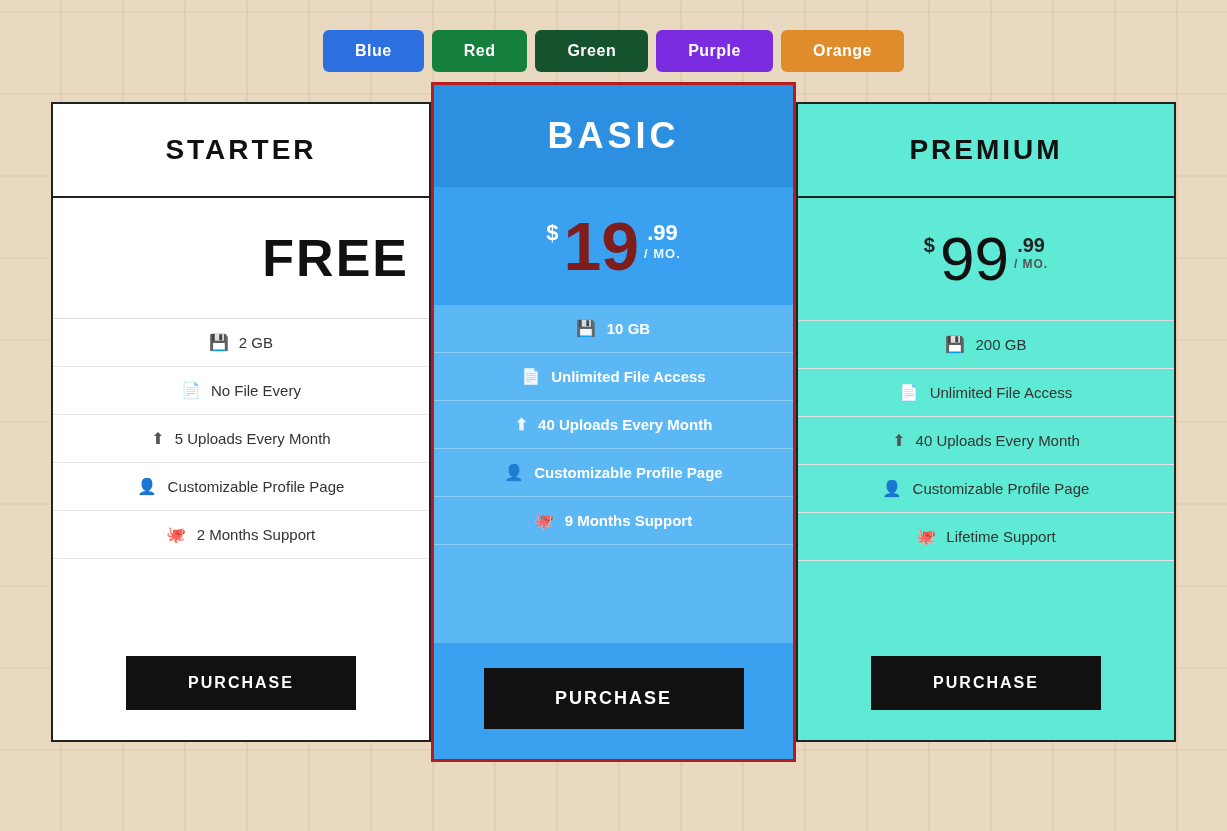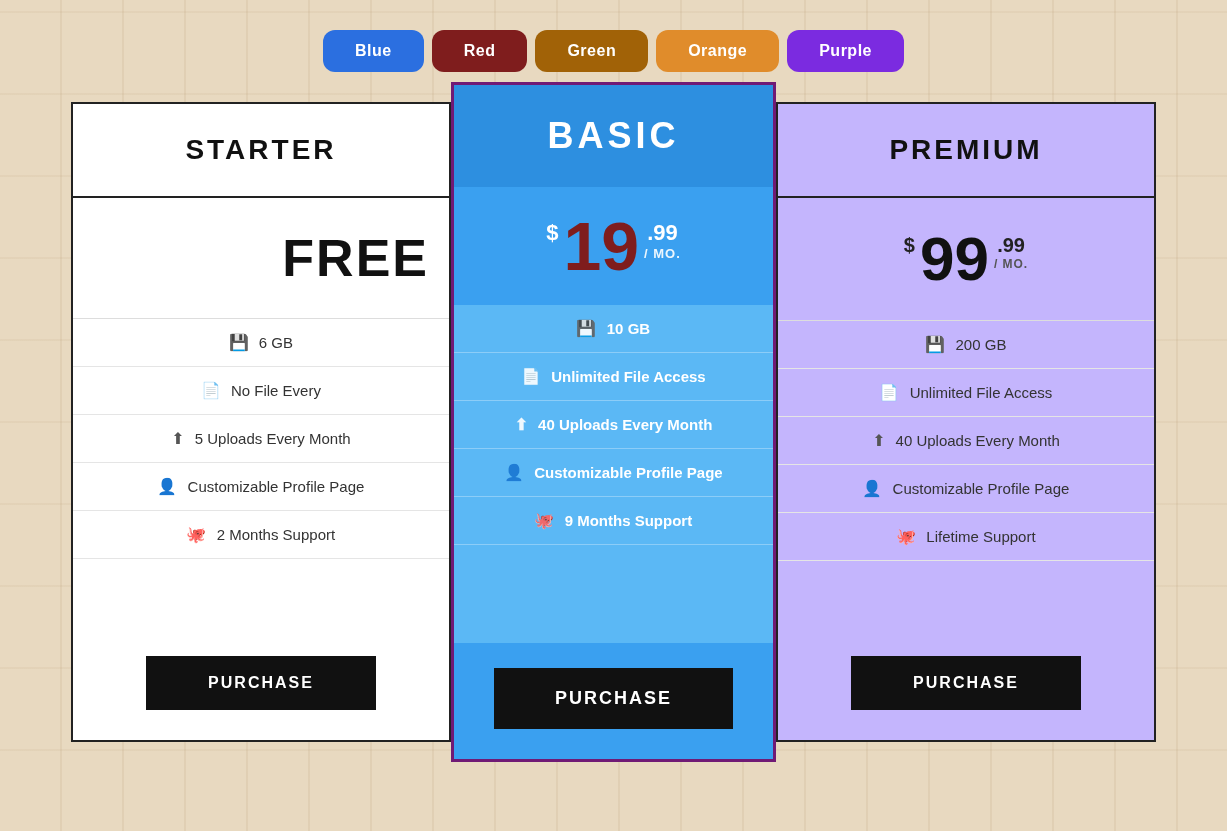--- a/index.html
+++ b/index.html
@@ -30,21 +30,21 @@
     .color-buttons {
       display: flex;
       gap: 8px;
       margin-bottom: 30px;
       margin-top: 10px;
     }
 
     .color-btn {
       padding: 12px 32px;
       border: none;
-      border-radius: 12px;
+      border-radius: 6px;
       font-size: 16px;
       font-weight: bold;
       color: white;
       cursor: pointer;
       letter-spacing: 0.5px;
     }
 
     .pricing-container {
       display: flex;
       align-items: flex-start;
@@ -128,22 +128,22 @@
       font-weight: 900;
       letter-spacing: 2px;
       cursor: pointer;
       width: 100%;
       max-width: 230px;
     }
 
     
     .plan-basic {
       background: #3aa0f0;
-      border: 3px solid #701a75;
-      width: 325px;
+      border: 3px solid #b91c1c;
+      width: 365px;
       min-height: 680px;
       display: flex;
       flex-direction: column;
       position: relative;
       z-index: 2;
       margin-top: -20px;
     }
 
     .plan-basic .plan-header {
       padding: 30px 20px;
@@ -226,21 +226,21 @@
     .plan-basic .purchase-btn {
       background: #111;
       color: white;
       max-width: 260px;
       font-size: 18px;
       padding: 20px 50px;
     }
 
     
     .plan-premium {
-      background: #c4b5fd;
+      background: #5eead4;
       border: 2px solid #222;
       width: 380px;
       min-height: 640px;
       display: flex;
       flex-direction: column;
       position: relative;
       z-index: 1;
     }
 
     .plan-premium .plan-header {
@@ -269,21 +269,21 @@
     .p-dollar {
       font-size: 20px;
       font-weight: 700;
       color: #222;
       align-self: flex-start;
       margin-top: 6px;
     }
 
     .p-main {
       font-size: 62px;
-      font-weight: 700;
+      font-weight: 400;
       color: #111;
       line-height: 1;
     }
 
     .p-right {
       display: flex;
       flex-direction: column;
       align-self: flex-start;
       margin-top: 6px;
     }
@@ -300,39 +300,39 @@
       color: #555;
       letter-spacing: 1px;
     }
 
   </style>
 </head>
 <body>
 
 <div class="color-buttons">
   <button class="color-btn" style="background:#2b6fe0;">Blue</button>
-  <button class="color-btn" style="background:#7f1d1d;">Red</button>
-  <button class="color-btn" style="background:#a16207;">Green</button>
+  <button class="color-btn" style="background:#15803d;">Red</button>
+  <button class="color-btn" style="background:#14532d;">Green</button>
+  <button class="color-btn" style="background:#7b2be0;">Purple</button>
   <button class="color-btn" style="background:#e08c2b;">Orange</button>
-  <button class="color-btn" style="background:#7b2be0;">Purple</button>
 </div>
 
 <div class="pricing-container">
 
   <div class="plan-starter">
     <div class="plan-header">
       <h2>STARTER</h2>
     </div>
     <div class="plan-price">
       <span class="free-text">FREE</span>
     </div>
     <div class="plan-features">
       <div class="feature-row">
         <span class="icon">💾</span>
-        <span>6 GB</span>
+        <span>2 GB</span>
       </div>
       <div class="feature-row">
         <span class="icon">📄</span>
         <span>No File Every</span>
       </div>
       <div class="feature-row">
         <span class="icon">⬆</span>
         <span>5 Uploads Every Month</span>
       </div>
       <div class="feature-row">

